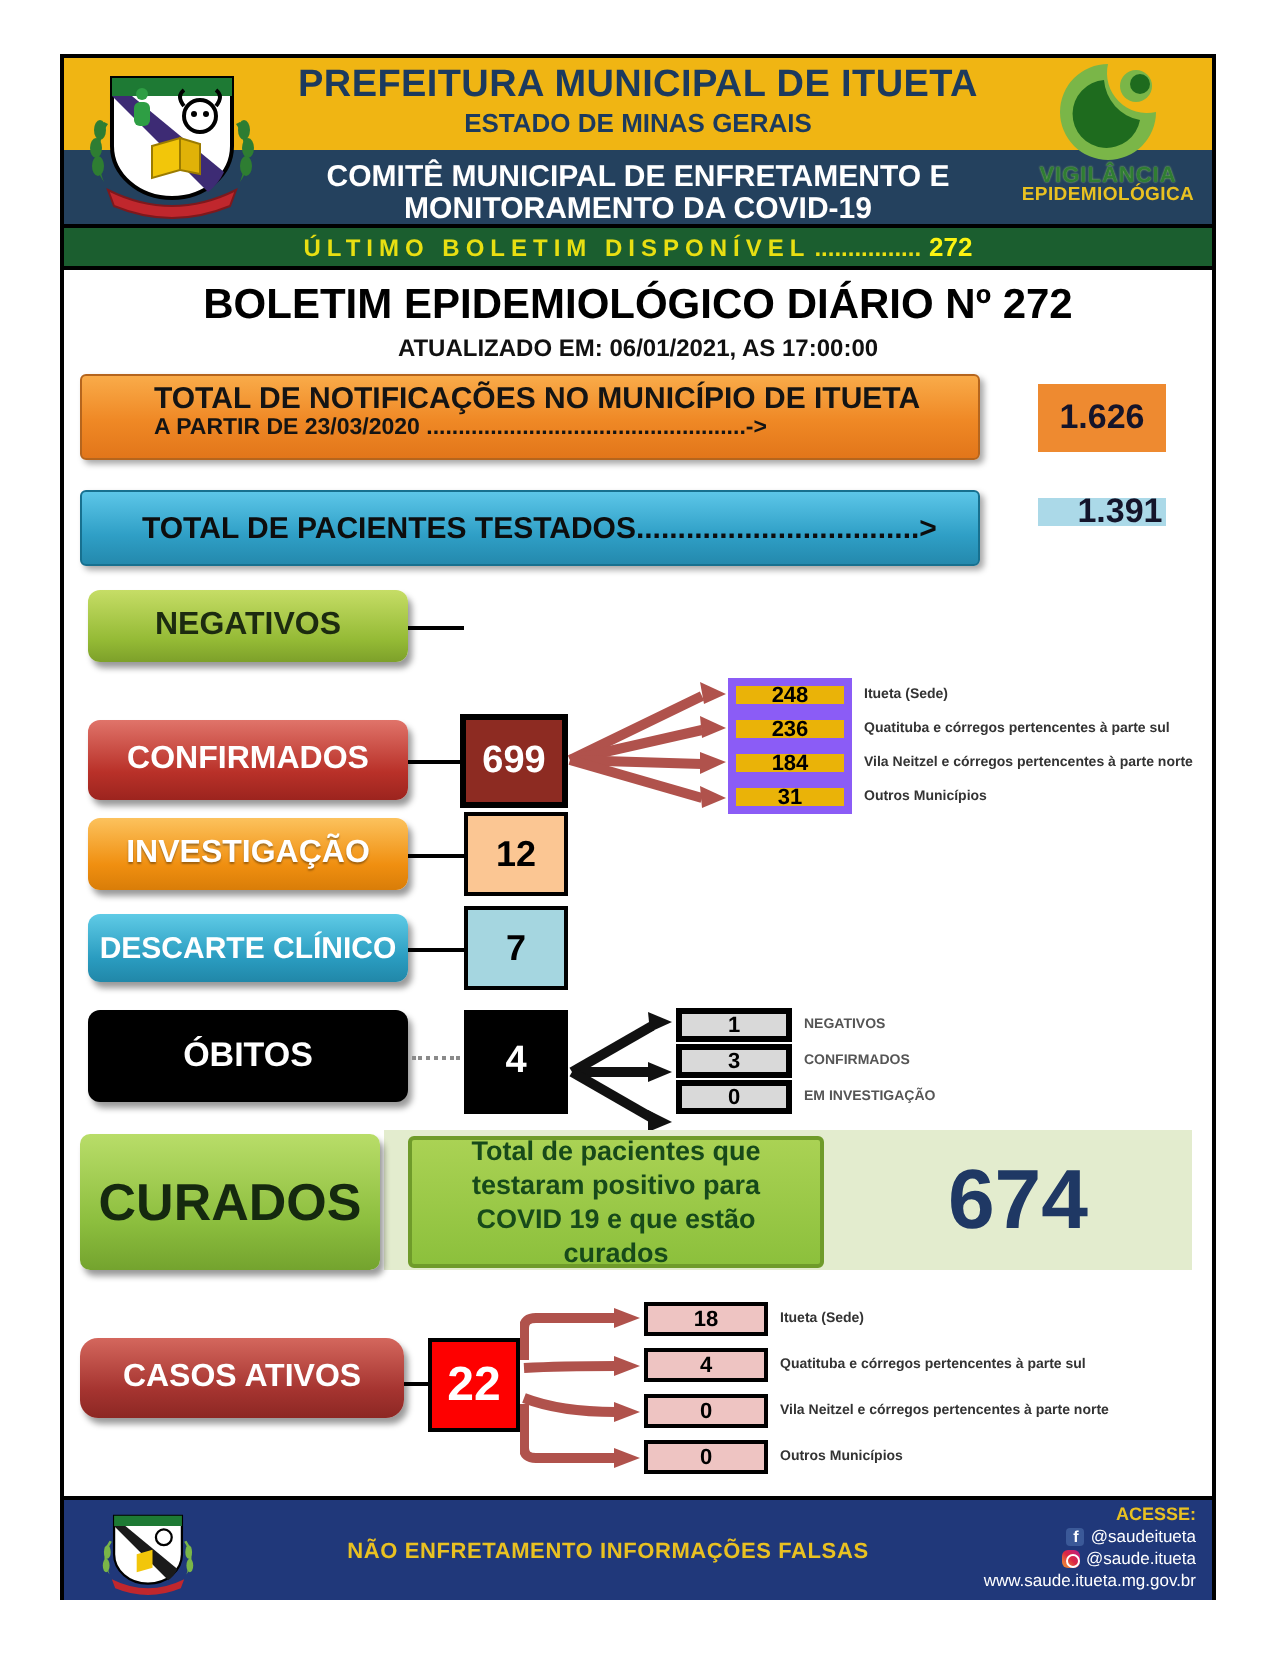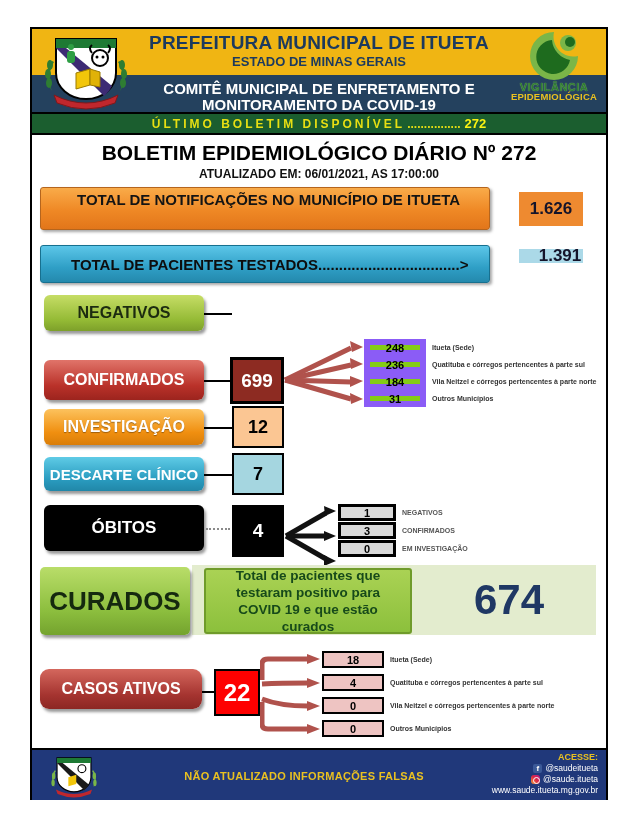--- a/index.html
+++ b/index.html
@@ -90,21 +90,21 @@
   .vbox { position:absolute; display:flex; align-items:center; justify-content:center; font-weight:800; }
   .vbox-neg  { left:200px; top:263px; width:52px; height:42px; background:#cdd9a3; border:2.5px solid #000; font-size:18px; color:#000; }
   .vbox-conf { left:198px; top:328px; width:54px; height:47px; background:#8d2b22; border:3px solid #000; font-size:19px; color:#fff; }
   .vbox-inv  { left:200px; top:377px; width:52px; height:42px; background:#fbc693; border:2.5px solid #000; font-size:18px; color:#000;text-align:right; }
   .vbox-desc { left:200px; top:424px; width:52px; height:42px; background:#a5d6e0; border:2.5px solid #000; font-size:18px; color:#000; }
   .vbox-obit { left:200px; top:476px; width:52px; height:52px; background:#000; font-size:19px; color:#fff; }
 
   
   .mini { position:absolute; width:62px; height:17px; display:flex; align-items:center; justify-content:center;
           font-size:11px; font-weight:800; color:#000; }
-  .mini-pinkC { background:#84cc16; border:6px solid #8b5cf6; }
+  .mini-pinkC { background:#eab308; border:4px solid #8b5cf6; }
   .mini-gray  { background:#d9d9d9; border:3px solid #000; width:58px; }
   .mini-pinkA { background:#eec4c2; border:2px solid #000; }
   .mini-lab { position:absolute; font-size:7px; font-weight:700; color:#333; line-height:17px; white-space:nowrap; }
   .mini-lab-gray { color:#555; font-weight:800; }
 
   
   .cur-strip { position:absolute; left:160px; top:536px; width:404px; height:70px; background:#e3ecce; }
   .btn-cur { position:absolute; left:8px; top:538px; width:150px; height:68px; border-radius:5px;
              background:linear-gradient(#b9dd69, #8cbe3e 65%, #74a32e);
              display:flex; align-items:center; justify-content:center;
@@ -193,20 +193,21 @@
     <span class="lbl">ÚLTIMO BOLETIM DISPONÍVEL</span>
     <span class="dots">................</span>
     <span class="val">272</span>
   </div>
 
   <div class="title">BOLETIM EPIDEMIOLÓGICO DIÁRIO Nº 272</div>
   <div class="subtitle">ATUALIZADO EM: 06/01/2021, AS 17:00:00</div>
 
   <div class="bar-orange">
     <div class="l1">TOTAL DE NOTIFICAÇÕES NO MUNICÍPIO DE ITUETA</div>
+    <div class="l2">A PARTIR DE 23/03/2020 ..................................................-&gt;</div>
   </div>
   <div class="valbox-orange">1.626</div>
 
   <div class="bar-blue">TOTAL DE PACIENTES TESTADOS..................................&gt;</div>
   <div class="valbox-blue">1.391</div>
 
   <div class="btn btn-neg">NEGATIVOS</div>
   <div class="connector" style="left:172px; top:284px; width:28px;"></div>
 
   <div class="btn btn-conf">CONFIRMADOS</div>
@@ -306,21 +307,21 @@
         <ellipse cx="82" cy="40" rx="3" ry="6" fill="#7ab648"></ellipse>
           <ellipse cx="83" cy="52" rx="3" ry="6" fill="#7ab648"></ellipse>
         <path d="M16,8 h60 v34 a30,26 0 0 1 -30,26 a30,26 0 0 1 -30,-26 z" fill="#fff" stroke="#000" stroke-width="2"></path>
         <path d="M16,8 h60 v9 h-60 z" fill="#1e7a34"></path>
         <path d="M16,17 l48,48 a30,26 0 0 0 8,-10 l-46,-38 z" fill="#1a1a1a"></path>
         <circle cx="60" cy="27" r="7" fill="#fff" stroke="#000" stroke-width="2"></circle>
         <path d="M36,42 l14,-4 v16 l-14,4 z" fill="#f2c60a"></path>
         <path d="M14,64 q32,16 64,0 l-3,8 q-29,12 -58,0 z" fill="#c0272d"></path>
       </svg>
     </div>
-    <div class="footer-warn">NÃO ATUALIZADO INFORMAÇÕES FALSAS</div>
+    <div class="footer-warn">NÃO ENFRETAMENTO INFORMAÇÕES FALSAS</div>
     <div class="footer-right">
       <div class="access">ACESSE:</div>
       <div class="soc-row">
         <span class="fb-ic">f</span>
         <span>@saudeitueta</span>
       </div>
       <div class="soc-row">
         <span class="ig-ic"></span>
         <span>@saude.itueta</span>
       </div>

